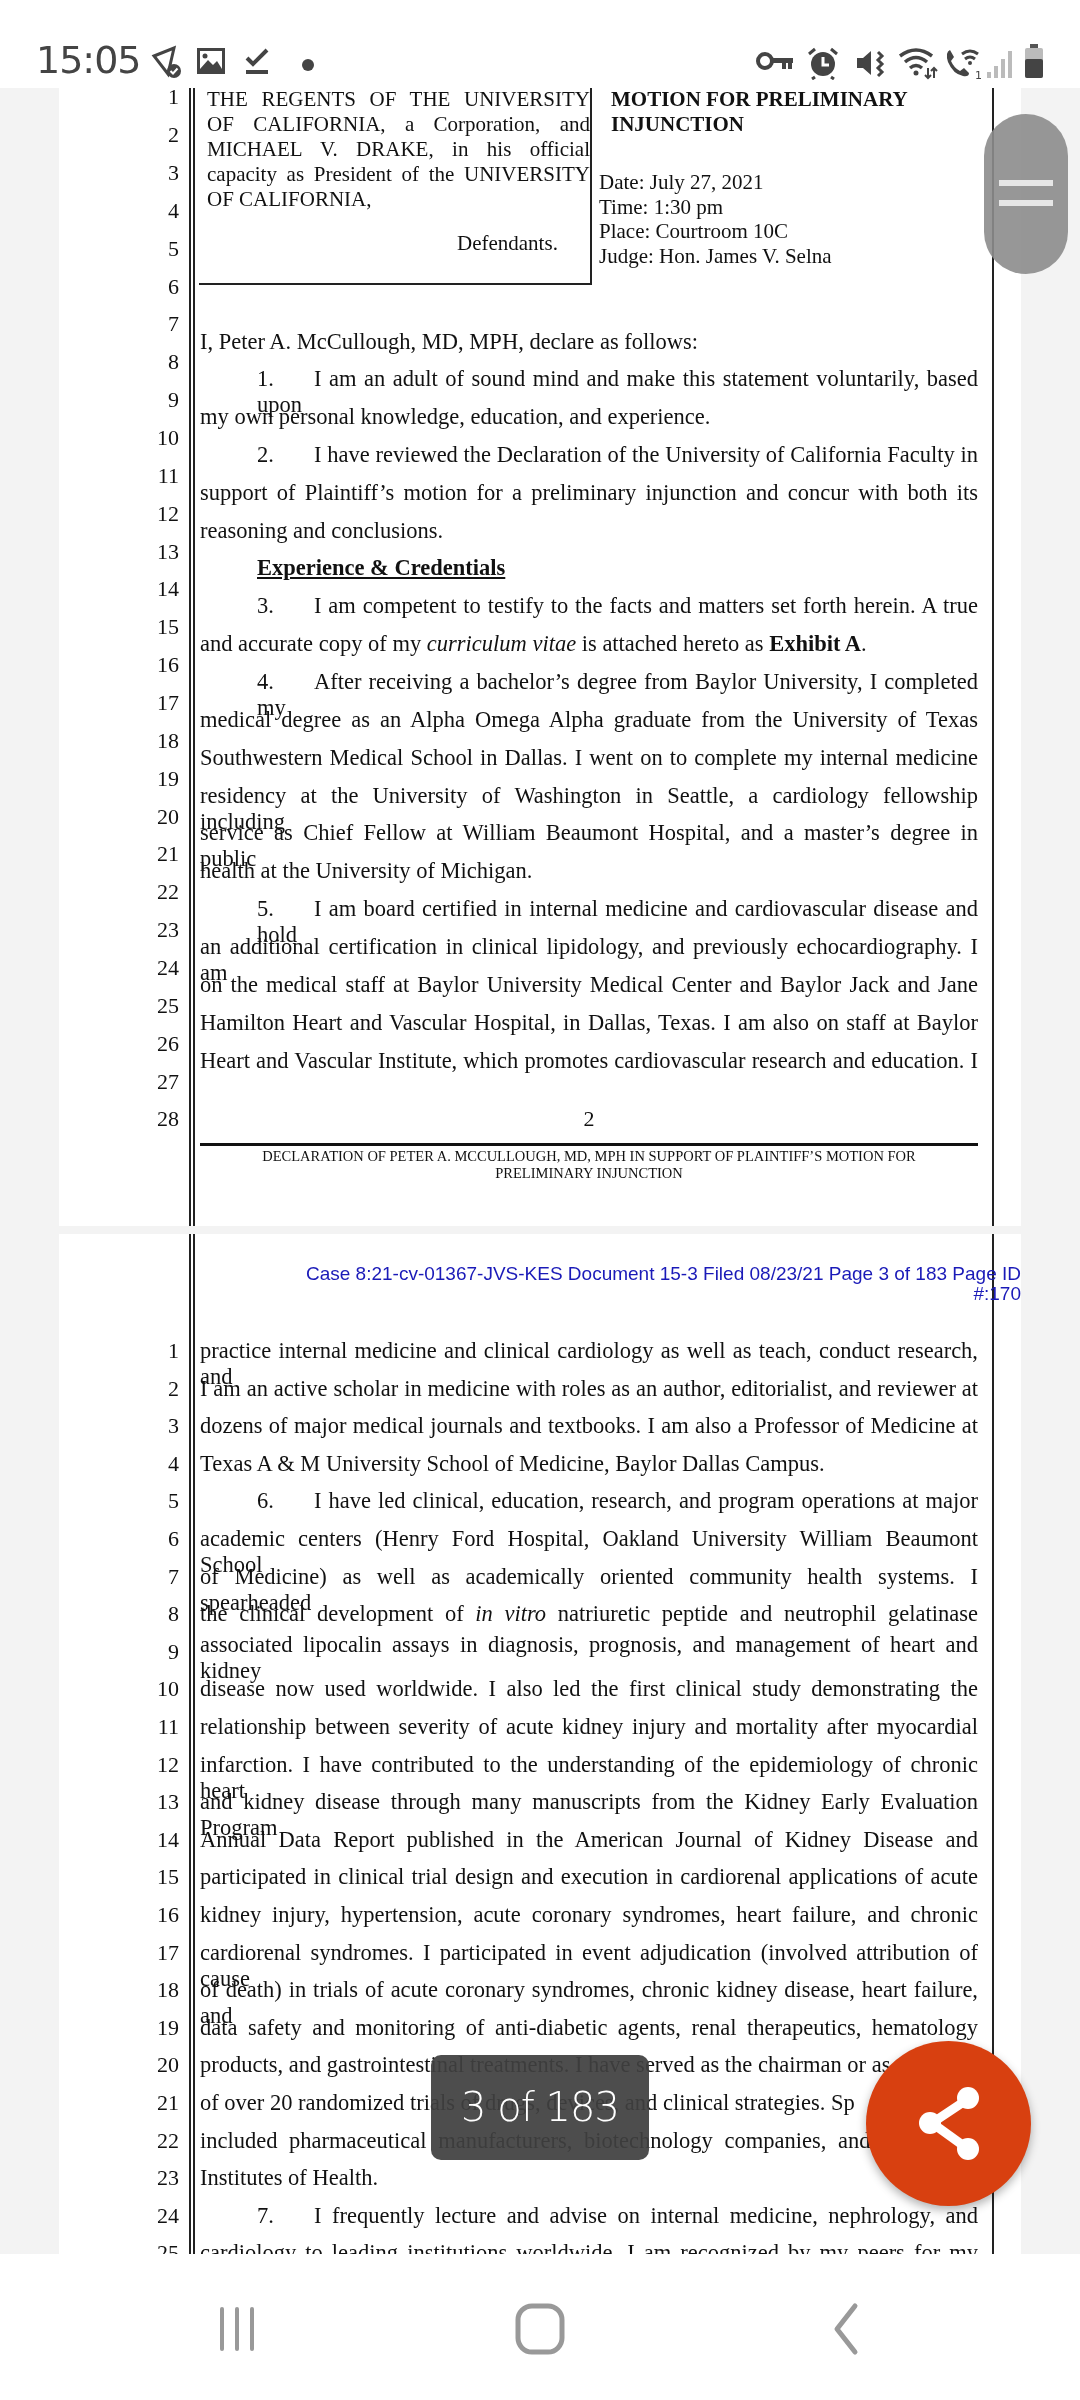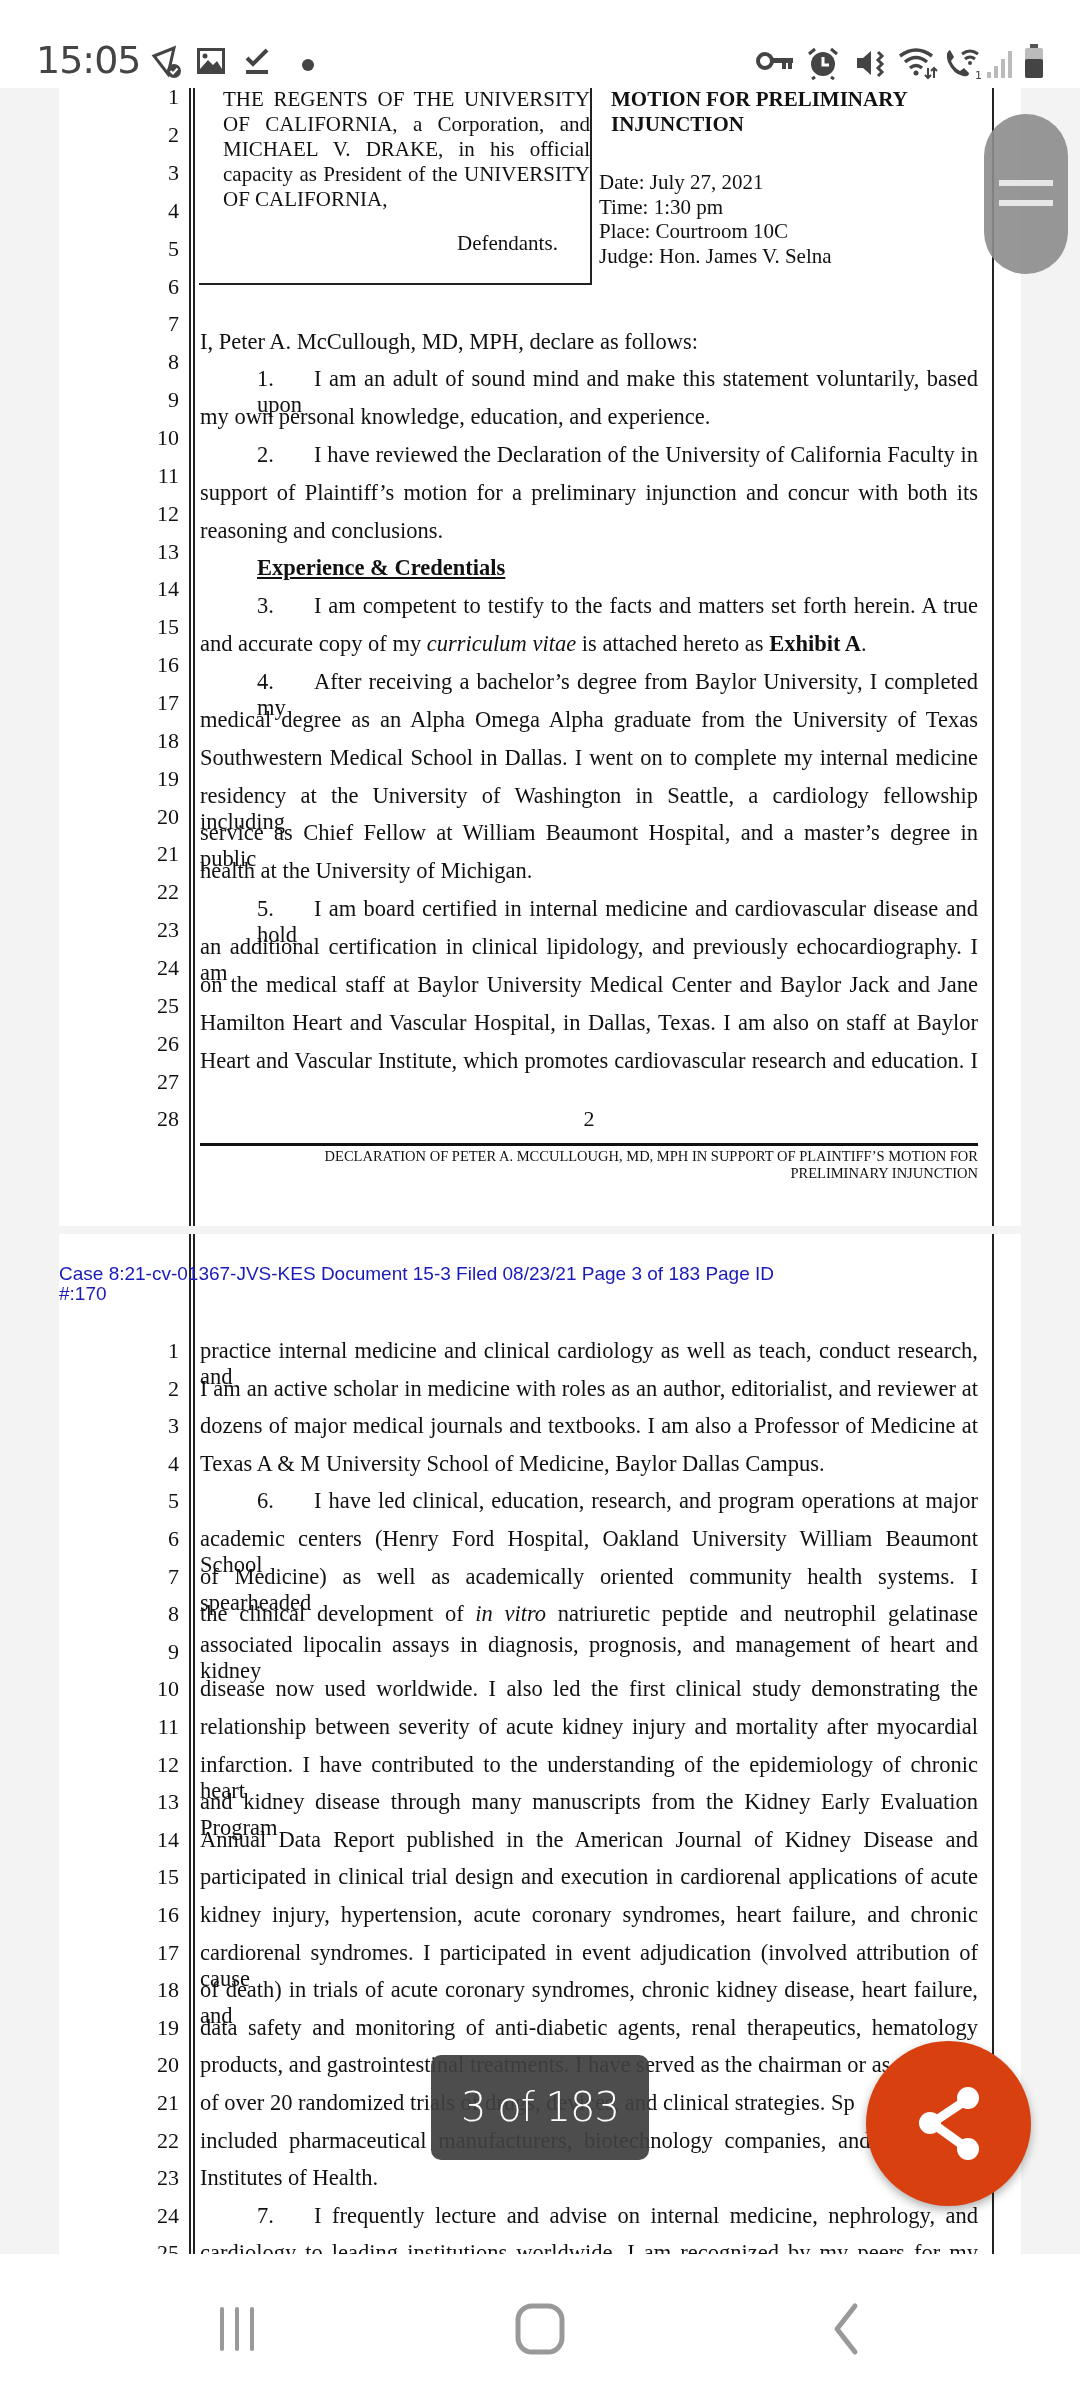--- a/index.html
+++ b/index.html
@@ -21,35 +21,35 @@
   .vline-right { position: absolute; top: 0; bottom: 0; left: 933px; width: 2px; background: #222; }
 
   .lnum { position: absolute; left: 60px; width: 60px; text-align: right; font-size: 22px; line-height: 26px; }
   .txt { position: absolute; left: 141px; width: 778px; font-size: 22.5px; line-height: 26px; white-space: nowrap; }
   .just { text-align: justify; text-align-last: justify; white-space: normal; }
   .indent { padding-left: 57px; }
   .num { display: inline-block; width: 57px; }
 
   
   .cap-left { position: absolute; left: 148px; top: 9px; width: 383px; font-size: 21px; line-height: 25px; text-align: justify; }
-  .cap-left div { text-align: justify; text-align-last: justify; margin-left: 16px; }
+  .cap-left div { text-align: justify; text-align-last: justify; }
   .cap-left div.nolast { text-align-last: left; }
   .cap-def { position: absolute; left: 398px; top: 153px; font-size: 21px; }
   .cap-vdiv { position: absolute; left: 531px; top: 0; width: 2px; height: 207px; background: #222; }
   .cap-hline { position: absolute; left: 140px; top: 205px; width: 393px; height: 2px; background: #222; }
   .cap-right { position: absolute; left: 540px; top: 9px; font-size: 21px; line-height: 25px; }
   .cap-right .bold { font-weight: bold; margin-left: 12px; }
   .cap-info { position: absolute; left: 540px; top: 92px; font-size: 21px; line-height: 24.5px; }
 
   .heading-u { font-weight: bold; text-decoration: underline; }
   .page-num { position: absolute; left: 141px; width: 778px; text-align: center; font-size: 22px; }
   .footer-rule { position: absolute; left: 141px; width: 778px; height: 3px; background: #111; }
-  .footer-text { position: absolute; left: 141px; width: 778px; text-align: right; font-size: 14.5px; line-height: 17px; }
-
-  .case-header { position: absolute; left: 0; width: 962px; text-align: left; color: #1a1ab8; font-family: "Liberation Sans", sans-serif; font-size: 19px; line-height: 20px; }
+  .footer-text { position: absolute; left: 141px; width: 778px; text-align: center; font-size: 14.5px; line-height: 17px; }
+
+  .case-header { position: absolute; left: 0; width: 962px; text-align: right; color: #1a1ab8; font-family: "Liberation Sans", sans-serif; font-size: 19px; line-height: 20px; }
 
   
   .scroll-handle { position: absolute; left: 984px; top: 114px; width: 84px; height: 160px; border-radius: 42px; background: rgba(140,140,140,0.9); }
   .scroll-handle .bar { position: absolute; left: 15px; width: 54px; height: 6px; background: #e6e6e6; }
   .page-indicator { position: absolute; left: 431px; top: 2055px; width: 218px; height: 105px; border-radius: 10px; background: rgba(64,64,64,0.93); color: #fff; font-family: "DejaVu Sans", sans-serif; font-size: 40px; line-height: 105px; text-align: center; font-weight: 300; letter-spacing: -1px; }
   .fab { position: absolute; left: 866px; top: 2041px; width: 165px; height: 165px; border-radius: 50%; background: #d84010; box-shadow: 0 4px 10px rgba(0,0,0,0.3); }
 
   
   .nav-bar { position: absolute; left: 0; top: 2254px; width: 1080px; height: 146px; background: #fff; }
   .nav-btn { position: absolute; top: 30px; width: 90px; height: 90px; display: flex; align-items: center; justify-content: center; }

